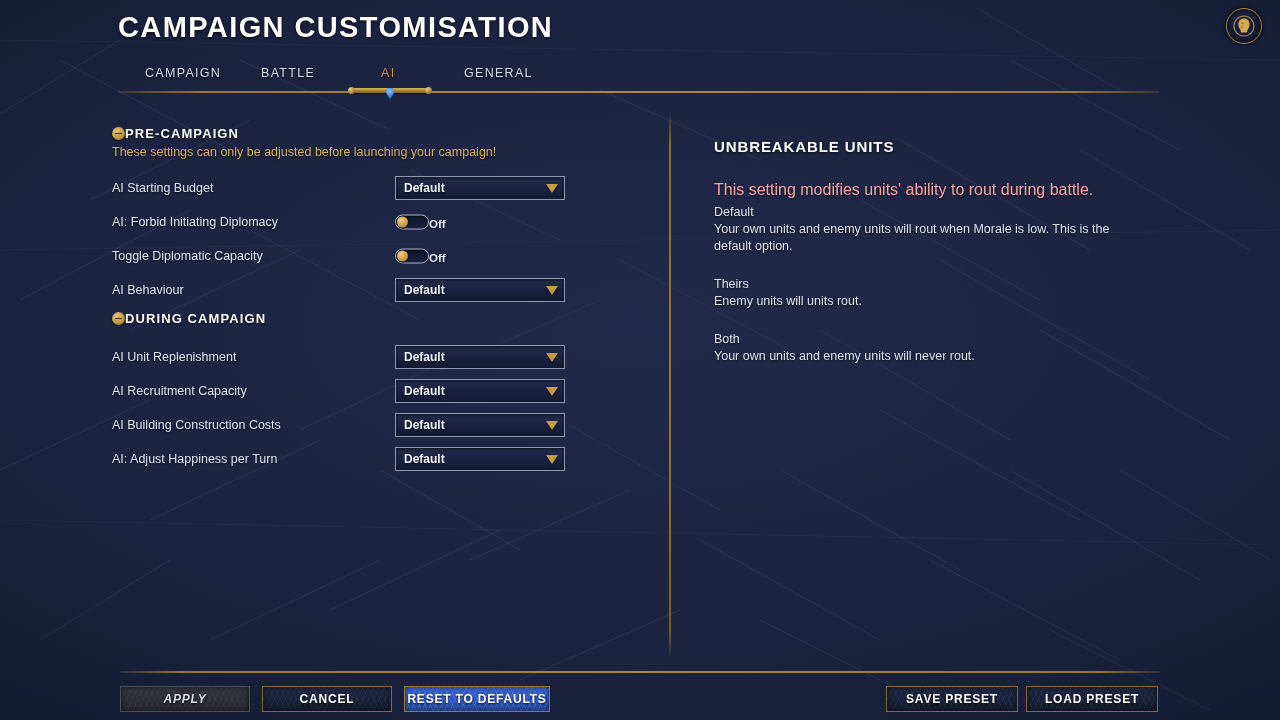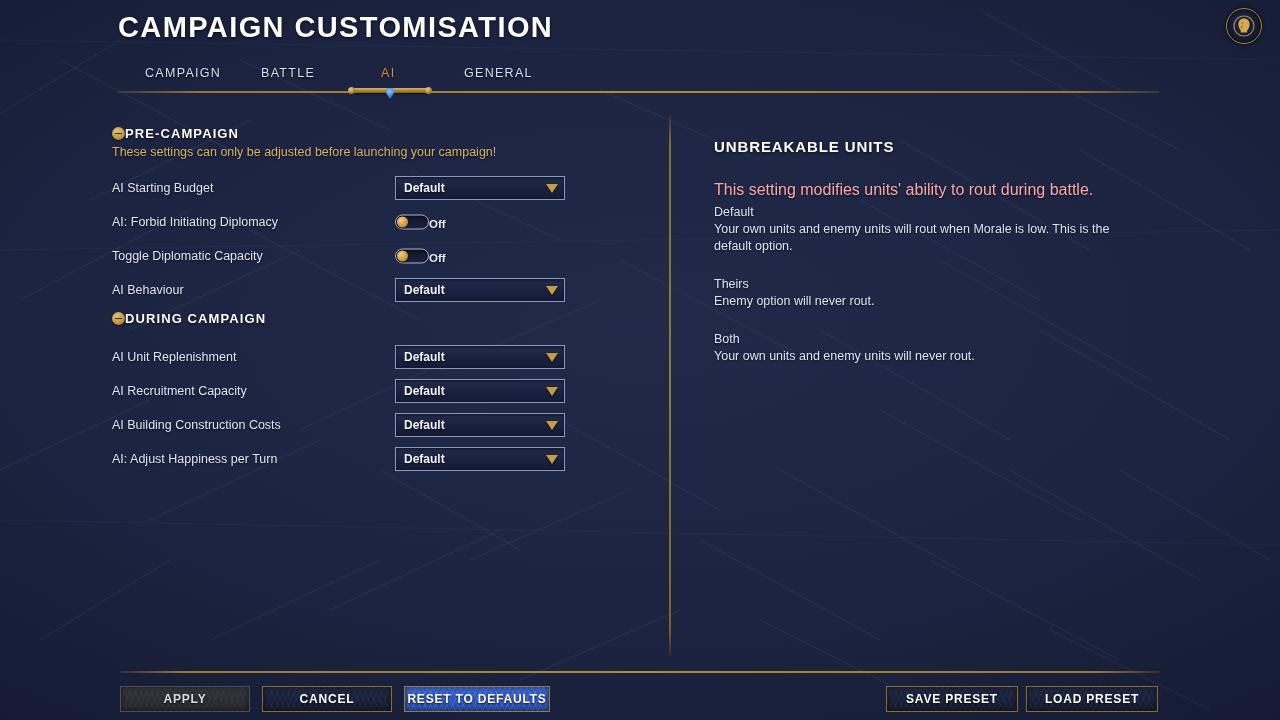--- a/index.html
+++ b/index.html
@@ -328,20 +328,21 @@
       linear-gradient(180deg, #1d2542 0%, #131930 100%);
     box-shadow: inset 0 0 6px rgba(0,0,0,0.6);
   }
   .btn.disabled {
     color: #d9dde6;
     border-color: #4a4f5c;
     background-image:
       repeating-linear-gradient(115deg, rgba(255,255,255,0.04) 0px, rgba(255,255,255,0.04) 1px, transparent 1px, transparent 5px),
       repeating-linear-gradient(65deg, rgba(255,255,255,0.035) 0px, rgba(255,255,255,0.035) 1px, transparent 1px, transparent 5px),
       linear-gradient(180deg, #32343a 0%, #25272d 100%);
+    font-style: italic;
   }
   .btn.primary {
     border-color: #9d7a32;
     background-image:
       repeating-linear-gradient(115deg, rgba(255,255,255,0.10) 0px, rgba(255,255,255,0.10) 1px, transparent 1px, transparent 5px),
       repeating-linear-gradient(65deg, rgba(255,255,255,0.09) 0px, rgba(255,255,255,0.09) 1px, transparent 1px, transparent 5px),
       linear-gradient(180deg, #3663d6 0%, #2449ab 100%);
   }
 
   #btn-apply   { left: 120px;  width: 130px; }
@@ -546,21 +547,21 @@
     <div class="info-block">
       <div class="info-block-name">Default</div>
       <div class="info-block-desc">Your own units and enemy units will rout when Morale is low. This is the default option.</div>
     </div>
 
     <div class="info-block">
     </div>
 
     <div class="info-block">
       <div class="info-block-name">Theirs</div>
-      <div class="info-block-desc">Enemy option will never rout.</div>
+      <div class="info-block-desc">Enemy units will units rout.</div>
     </div>
 
     <div class="info-block">
       <div class="info-block-name">Both</div>
       <div class="info-block-desc">Your own units and enemy units will never rout.</div>
     </div>
   </div>
 
   <div class="footer-rule"></div>
 

